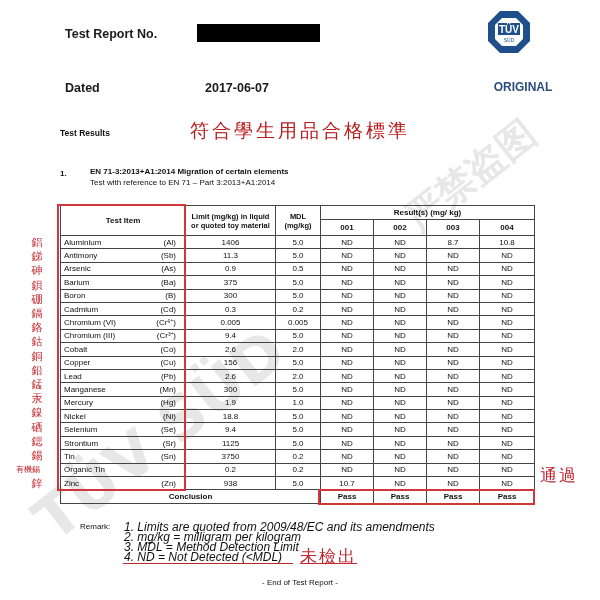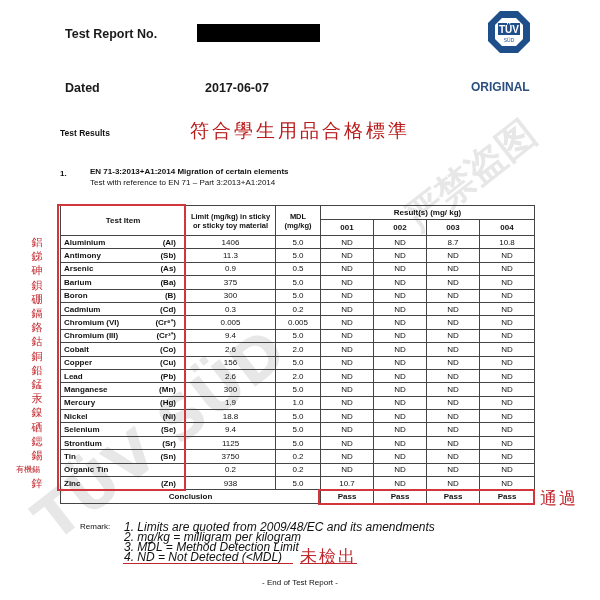--- a/index.html
+++ b/index.html
@@ -5,42 +5,42 @@
   * { box-sizing: border-box; margin: 0; padding: 0; }
   html, body { width: 600px; height: 600px; background: #ffffff; overflow: hidden; }
   body { position: relative; font-family: "Liberation Sans", sans-serif; color: #111; }
 
   .abs { position: absolute; }
 
   .hdr-label { font-weight: bold; font-size: 12.5px; color: #1a1a1a; }
   .redact { background: #000; }
 
   .tuv-logo { left: 487px; top: 10px; width: 44px; height: 44px; }
-  .original { left: 471px; top: 80px; width: 70px; text-align: left; font-weight: bold; font-size: 12px; color: #2b4f7e; }
+  .original { left: 488px; top: 80px; width: 70px; text-align: center; font-weight: bold; font-size: 12px; color: #2b4f7e; }
 
   .test-results { left: 60px; top: 128px; font-size: 8.5px; font-weight: bold; }
   .cn-title { left: 190px; top: 118px; font-family: "DejaVu Serif", serif; font-size: 19px; color: #b91c1c; letter-spacing: 3px; }
 
   .sec-num { left: 60px; top: 169px; font-size: 8px; font-weight: bold; }
   .sec-title { left: 90px; top: 167px; font-size: 8px; font-weight: bold; }
   .sec-sub { left: 90px; top: 178px; font-size: 8px; }
 
   
   table.results { position: absolute; left: 60px; top: 205px; width: 474px; border-collapse: collapse; font-size: 8px; table-layout: fixed; }
   table.results td, table.results th { border: 1px solid #444; height: 13.4px; padding: 0 3px; text-align: center; line-height: 11px; }
   table.results th { font-weight: bold; }
-  table.results td.item { text-align: left; font-weight: bold; }
+  table.results td.item { text-align: left; font-weight: normal; }
   .item-wrap { display: flex; justify-content: space-between; }
   .sym { padding-right: 6px; }
   .concl { font-weight: bold; }
 
   .red-box { position: absolute; border: 2px solid #d0363c; }
   .cn-left { font-family: "DejaVu Serif", serif; color: #c0262d; font-size: 11px; line-height: 14.2px; width: 14px; text-align: center; }
   .cn-small { font-family: "DejaVu Serif", serif; color: #c0262d; font-size: 8px; }
-  .cn-pass { left: 540px; top: 487px; font-family: "DejaVu Serif", serif; font-size: 17px; color: #c0262d; letter-spacing: 2px; }
+  .cn-pass { left: 540px; top: 464px; font-family: "DejaVu Serif", serif; font-size: 17px; color: #c0262d; letter-spacing: 2px; }
 
   .remark-label { left: 80px; top: 522px; font-size: 8px; }
   .remarks { left: 124px; top: 522px; font-size: 12px; line-height: 10px; font-style: italic; }
   .nd-underline { left: 123px; top: 563px; width: 170px; height: 1px; background: #c0262d; }
   .cn-nd { left: 300px; top: 545px; font-family: "DejaVu Serif", serif; font-size: 17px; color: #c0262d; letter-spacing: 2px; text-decoration: underline; }
   .end { left: 0; width: 600px; top: 578px; text-align: center; font-size: 8px; }
 
   .watermark { position: absolute; color: rgba(120,120,120,0.18); font-family: "DejaVu Sans", sans-serif; font-weight: bold; pointer-events: none; white-space: nowrap; }
 </style>
 </head>
@@ -79,21 +79,21 @@
       <col style="width:90px">
       <col style="width:45px">
     <col style="width:53px">
       <col style="width:53px">
       <col style="width:53px">
       <col style="width:55px">
   </colgroup>
   <thead>
     <tr style="height:14px">
       <th rowspan="2">Test Item</th>
-      <th rowspan="2" style="line-height:9px;font-size:7.5px">Limit (mg/kg) in sticky or sticky toy material</th>
+      <th rowspan="2" style="line-height:9px;font-size:7.5px">Limit (mg/kg) in liquid or quoted toy material</th>
       <th rowspan="2" style="line-height:9px;font-size:7.5px">MDL (mg/kg)</th>
       <th colspan="4">Result(s) (mg/ kg)</th>
     </tr>
     <tr style="height:16px">
       <th>001</th>
       <th>002</th>
       <th>003</th>
       <th>004</th>
     </tr>
   </thead>

